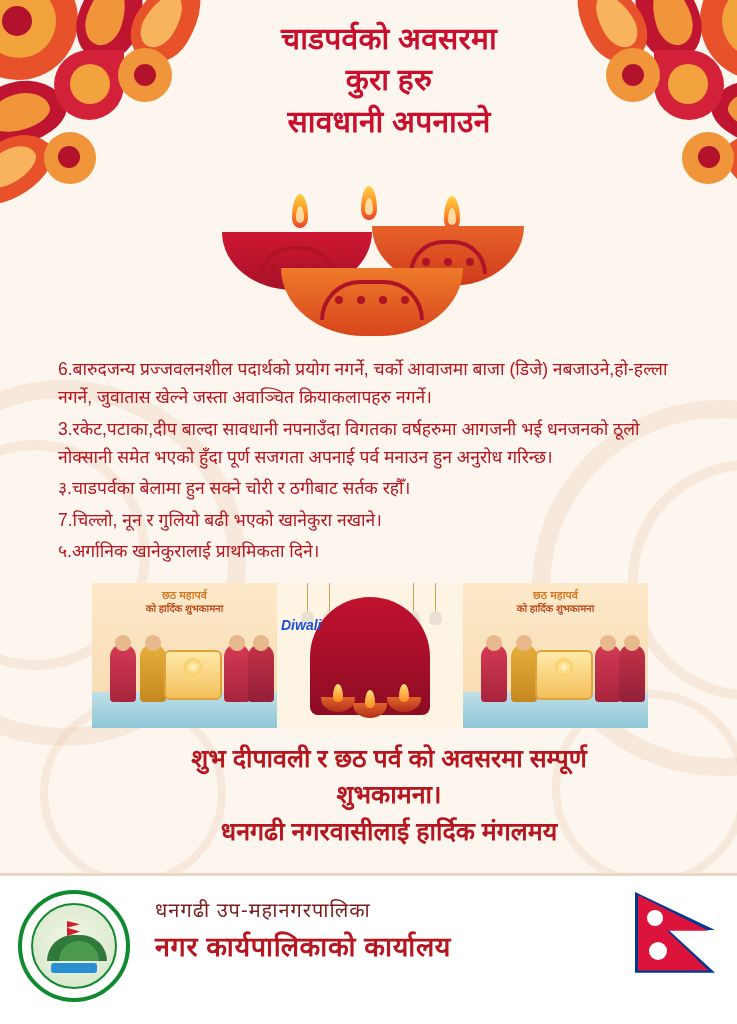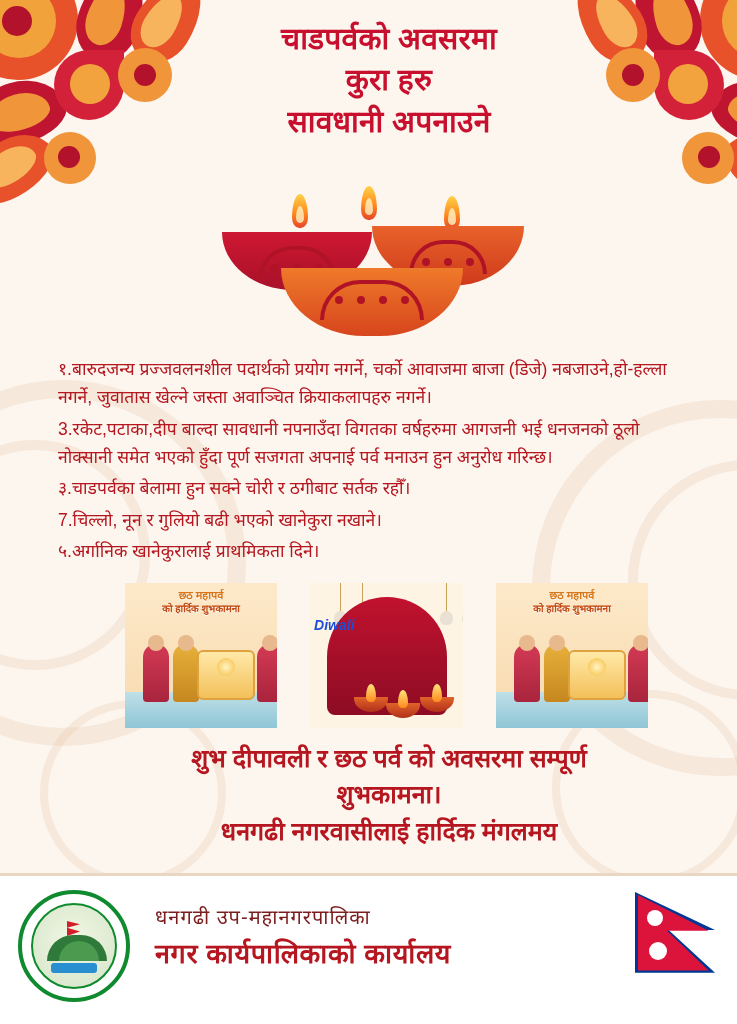--- a/index.html
+++ b/index.html
@@ -133,21 +133,20 @@
     top: 583px;
     left: 92px;
     width: 556px;
     height: 145px;
     display: flex;
     z-index: 5;
   }
   .photo {
     position: relative;
     overflow: hidden;
-    margin-left: 33px;
   }
   .photo.chhath { width: 185px; background: linear-gradient(180deg,#fde9c9 0%,#f7d9ae 100%); }
   .photo.diwali { width: 186px; background: #fdf4e4; }
 
   .chhath-text {
     position: absolute;
     top: 6px;
     left: 0;
     width: 100%;
     text-align: center;
@@ -325,21 +324,20 @@
     height: 10px;
     background: #2a8fd0;
     border-radius: 3px;
   }
 
   .footer-text {
     position: absolute;
     left: 155px;
     top: 20px;
     width: 420px;
-    margin-top: 7px;
   }
   .ft1 {
     color: #7c1d1d;
     font-size: 20px;
     letter-spacing: 1px;
     margin-bottom: 4px;
   }
   .ft2 {
     color: #b5161f;
     font-size: 27px;
@@ -484,21 +482,21 @@
       <div class="arc" style="top:14px;width:70px;height:30px;"></div>
     </div>
 
     <div class="lamp" style="left:281px;top:78px;width:182px;height:68px;background:linear-gradient(180deg,#ef7a2a 0%,#d7451d 100%);">
       <div class="dots" style="top:22px;"><i></i><i></i><i></i><i></i></div>
       <div class="arc" style="top:12px;width:96px;height:36px;"></div>
     </div>
   </div>
 
   <div class="points">
-    <div class="point">१.बारुदजन्य प्रज्जवलनशील पदार्थको प्रयोग नगर्ने, चर्को आवाजमा बाजा (डिजे) नबजाउने,हो-हल्ला नगर्ने, जुवातास  खेल्ने जस्ता अवाञ्चित क्रियाकलापहरु नगर्ने।</div>
+    <div class="point">6.बारुदजन्य प्रज्जवलनशील पदार्थको प्रयोग नगर्ने, चर्को आवाजमा बाजा (डिजे) नबजाउने,हो-हल्ला नगर्ने, जुवातास  खेल्ने जस्ता अवाञ्चित क्रियाकलापहरु नगर्ने।</div>
     <div class="point">3.रकेट,पटाका,दीप बाल्दा सावधानी नपनाउँदा विगतका वर्षहरुमा आगजनी भई धनजनको ठूलो नोक्सानी समेत भएको हुँदा पूर्ण सजगता अपनाई पर्व मनाउन हुन अनुरोध गरिन्छ।</div>
     <div class="point">३.चाडपर्वका बेलामा हुन सक्ने चोरी र ठगीबाट सर्तक रहौँ।</div>
     <div class="point">7.चिल्लो, नून र गुलियो बढी भएको खानेकुरा नखाने।</div>
     <div class="point">५.अर्गानिक खानेकुरालाई प्राथमिकता दिने।</div>
   </div>
 
   <div class="photos">
 
     <div class="photo chhath">
       <div class="chhath-text">

